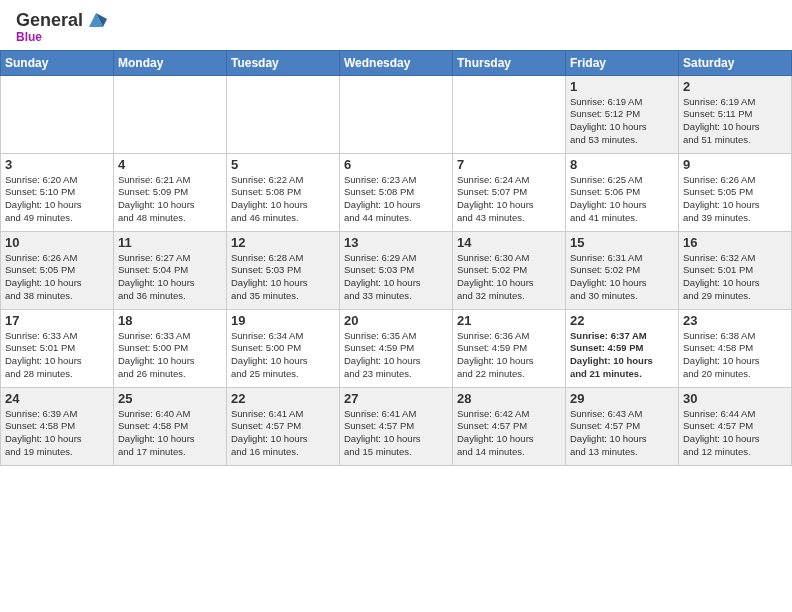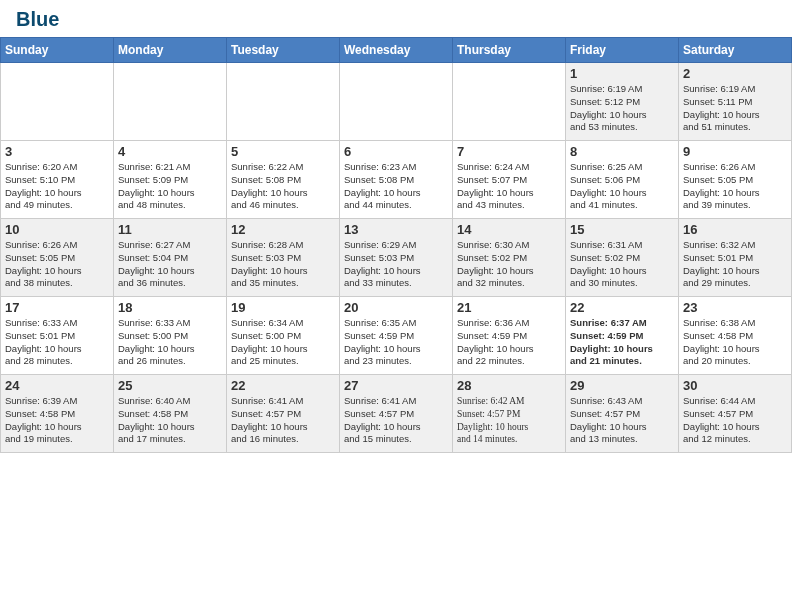--- a/index.html
+++ b/index.html
@@ -31,21 +31,30 @@
     .day-number { font-weight: bold; font-size: 13px; display: block; margin-bottom: 2px; }
     .day-info { font-size: 9.5px; line-height: 1.35; color: #333; }
     .empty { background: #fff !important; }
   </style>
 </head>
 <body>
 
 <div class="header">
   <div class="logo">
     <div>
-      <span style="font-size:20px; font-weight:bold; color:#0c4a6e; display:block; margin-top:-2px;">Blue</span>
+      <div style="display:flex; align-items:center;">
+        <span style="font-size:18px; font-weight:bold; color:#333; line-height:1.2;">
+          General
+        </span>
+        <svg width="22" height="22" viewBox="0 0 22 22" style="margin-left:2px; margin-top:-2px;">
+          <polygon points="4,18 11,4 18,18" fill="#4a90c4"></polygon>
+          <polygon points="11,4 18,18 22,10" fill="#2a6090"></polygon>
+        </svg>
+      </div>
+      <span style="font-size:12px; font-weight:bold; color:#a21caf; display:block; margin-top:-2px;">Blue</span>
     </div>
   </div>
   <div class="header-right">
     <div class="month-title"></div>
     <div class="location"></div>
   </div>
 </div>
 
 <table class="calendar">
   <thead>
@@ -258,21 +267,21 @@
         </td>
         <td>
           <span class="day-number">27</span>
           <div class="day-info" style="white-space: pre-line;">Sunrise: 6:41 AM
 Sunset: 4:57 PM
 Daylight: 10 hours
 and 15 minutes.</div>
         </td>
         <td>
           <span class="day-number">28</span>
-          <div class="day-info" style="white-space: pre-line; font-family: Liberation Serif, serif;">Sunrise: 6:42 AM
+          <div class="day-info" style="white-space: pre-line;">Sunrise: 6:42 AM
 Sunset: 4:57 PM
 Daylight: 10 hours
 and 14 minutes.</div>
         </td>
         <td>
           <span class="day-number">29</span>
           <div class="day-info" style="white-space: pre-line;">Sunrise: 6:43 AM
 Sunset: 4:57 PM
 Daylight: 10 hours
 and 13 minutes.</div>

